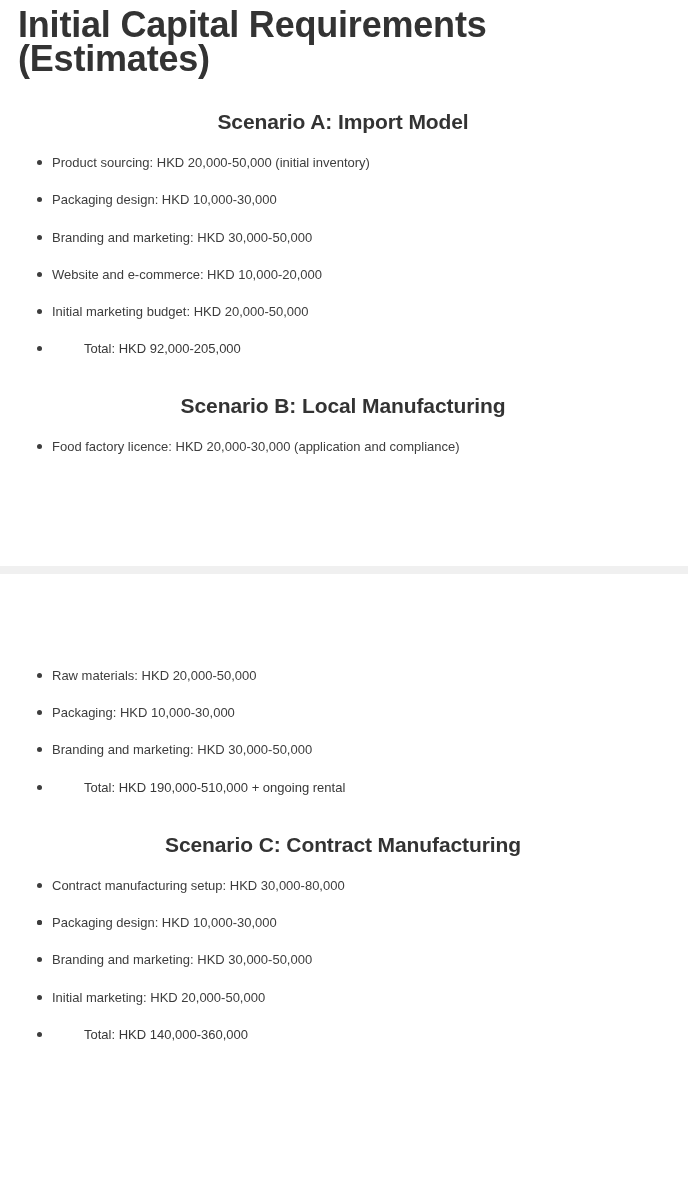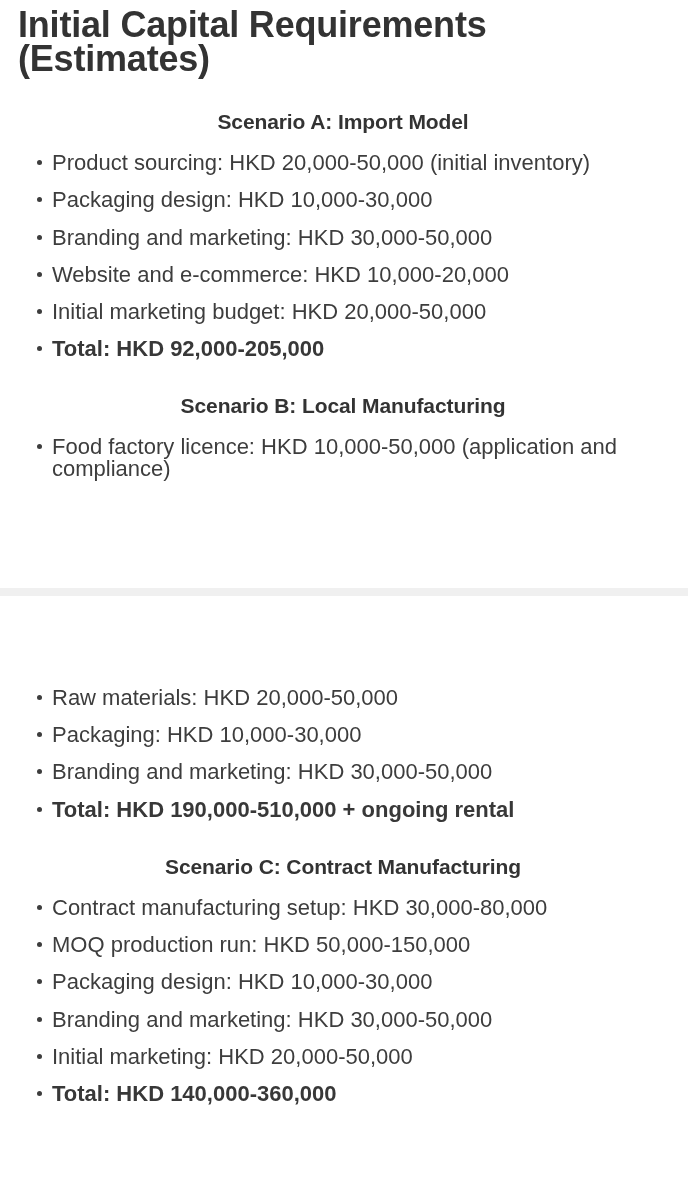--- a/index.html
+++ b/index.html
@@ -37,36 +37,37 @@
   }
   ul.bullet-list {
     list-style: none;
     margin: 0;
     padding: 0;
   }
   ul.bullet-list li {
     position: relative;
     padding-left: 34px;
     margin: 0 0 15.3px 0;
-    font-size: 22px;
+    font-size: 13px;
     line-height: 22px;
     color: #3d3d3d;
   }
   ul.bullet-list li .dot {
     position: absolute;
     left: 19px;
     top: 8px;
     width: 5px;
     height: 5px;
     border-radius: 50%;
     background: #3d3d3d;
   }
   ul.bullet-list li.bold .li-text {
-    font-weight: 700;
+    font-weight: 400;
     color: #383838;
+    margin-left: 32px;
   }
   .gap-above-break {
     height: 92px;
   }
   .page-break-band {
     height: 8px;
     width: 100%;
     background: #f0f0f0;
   }
   .gap-below-break {
@@ -88,21 +89,21 @@
       <li><span class="dot"></span><span class="li-text">Branding and marketing: HKD 30,000-50,000</span></li>
       <li><span class="dot"></span><span class="li-text">Website and e-commerce: HKD 10,000-20,000</span></li>
       <li><span class="dot"></span><span class="li-text">Initial marketing budget: HKD 20,000-50,000</span></li>
       <li class="bold"><span class="dot"></span><span class="li-text">Total: HKD 92,000-205,000</span></li>
     </ul>
   </section>
 
   <section>
     <h2 class="section-heading">Scenario B: Local Manufacturing</h2>
     <ul class="bullet-list">
-      <li><span class="dot"></span><span class="li-text">Food factory licence: HKD 10,000-50,000 (application and compliance)</span></li>
+      <li><span class="dot"></span><span class="li-text">Food factory licence: HKD 20,000-30,000 (application and compliance)</span></li>
     </ul>
   </section>
 
 </div>
 
 <div class="gap-above-break"></div>
 <div class="page-break-band"></div>
 <div class="gap-below-break"></div>
 
 <div class="doc">
@@ -113,21 +114,21 @@
       <li><span class="dot"></span><span class="li-text">Packaging: HKD 10,000-30,000</span></li>
       <li><span class="dot"></span><span class="li-text">Branding and marketing: HKD 30,000-50,000</span></li>
       <li class="bold"><span class="dot"></span><span class="li-text">Total: HKD 190,000-510,000 + ongoing rental</span></li>
     </ul>
   </section>
 
   <section>
     <h2 class="section-heading">Scenario C: Contract Manufacturing</h2>
     <ul class="bullet-list">
       <li><span class="dot"></span><span class="li-text">Contract manufacturing setup: HKD 30,000-80,000</span></li>
-      <li><span class="dot"></span><span class="li-text">MOQ production run: HKD 50,000-150,000</span></li>
+      <li><span class="dot"></span></li>
       <li><span class="dot"></span><span class="li-text">Packaging design: HKD 10,000-30,000</span></li>
       <li><span class="dot"></span><span class="li-text">Branding and marketing: HKD 30,000-50,000</span></li>
       <li><span class="dot"></span><span class="li-text">Initial marketing: HKD 20,000-50,000</span></li>
       <li class="bold"><span class="dot"></span><span class="li-text">Total: HKD 140,000-360,000</span></li>
     </ul>
   </section>
 
 </div>
 
 </body></html>

